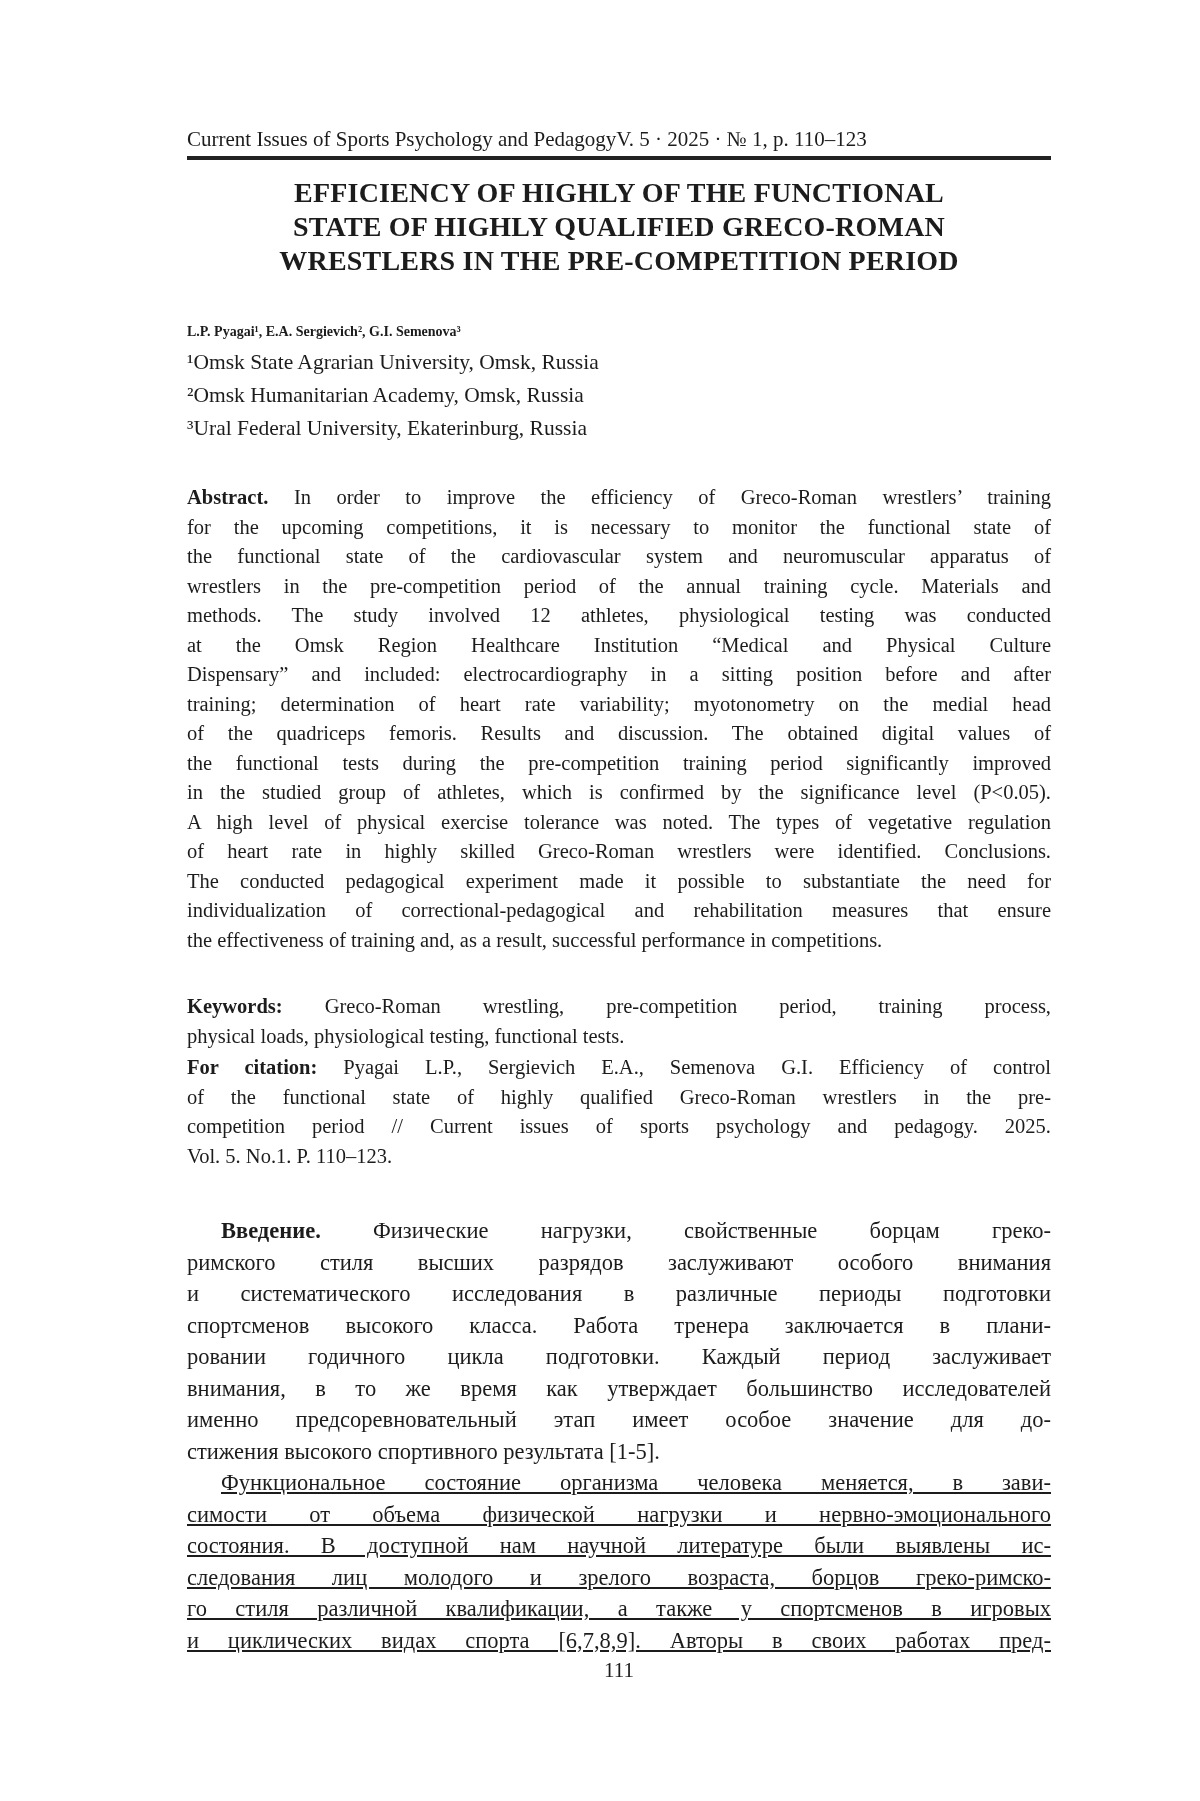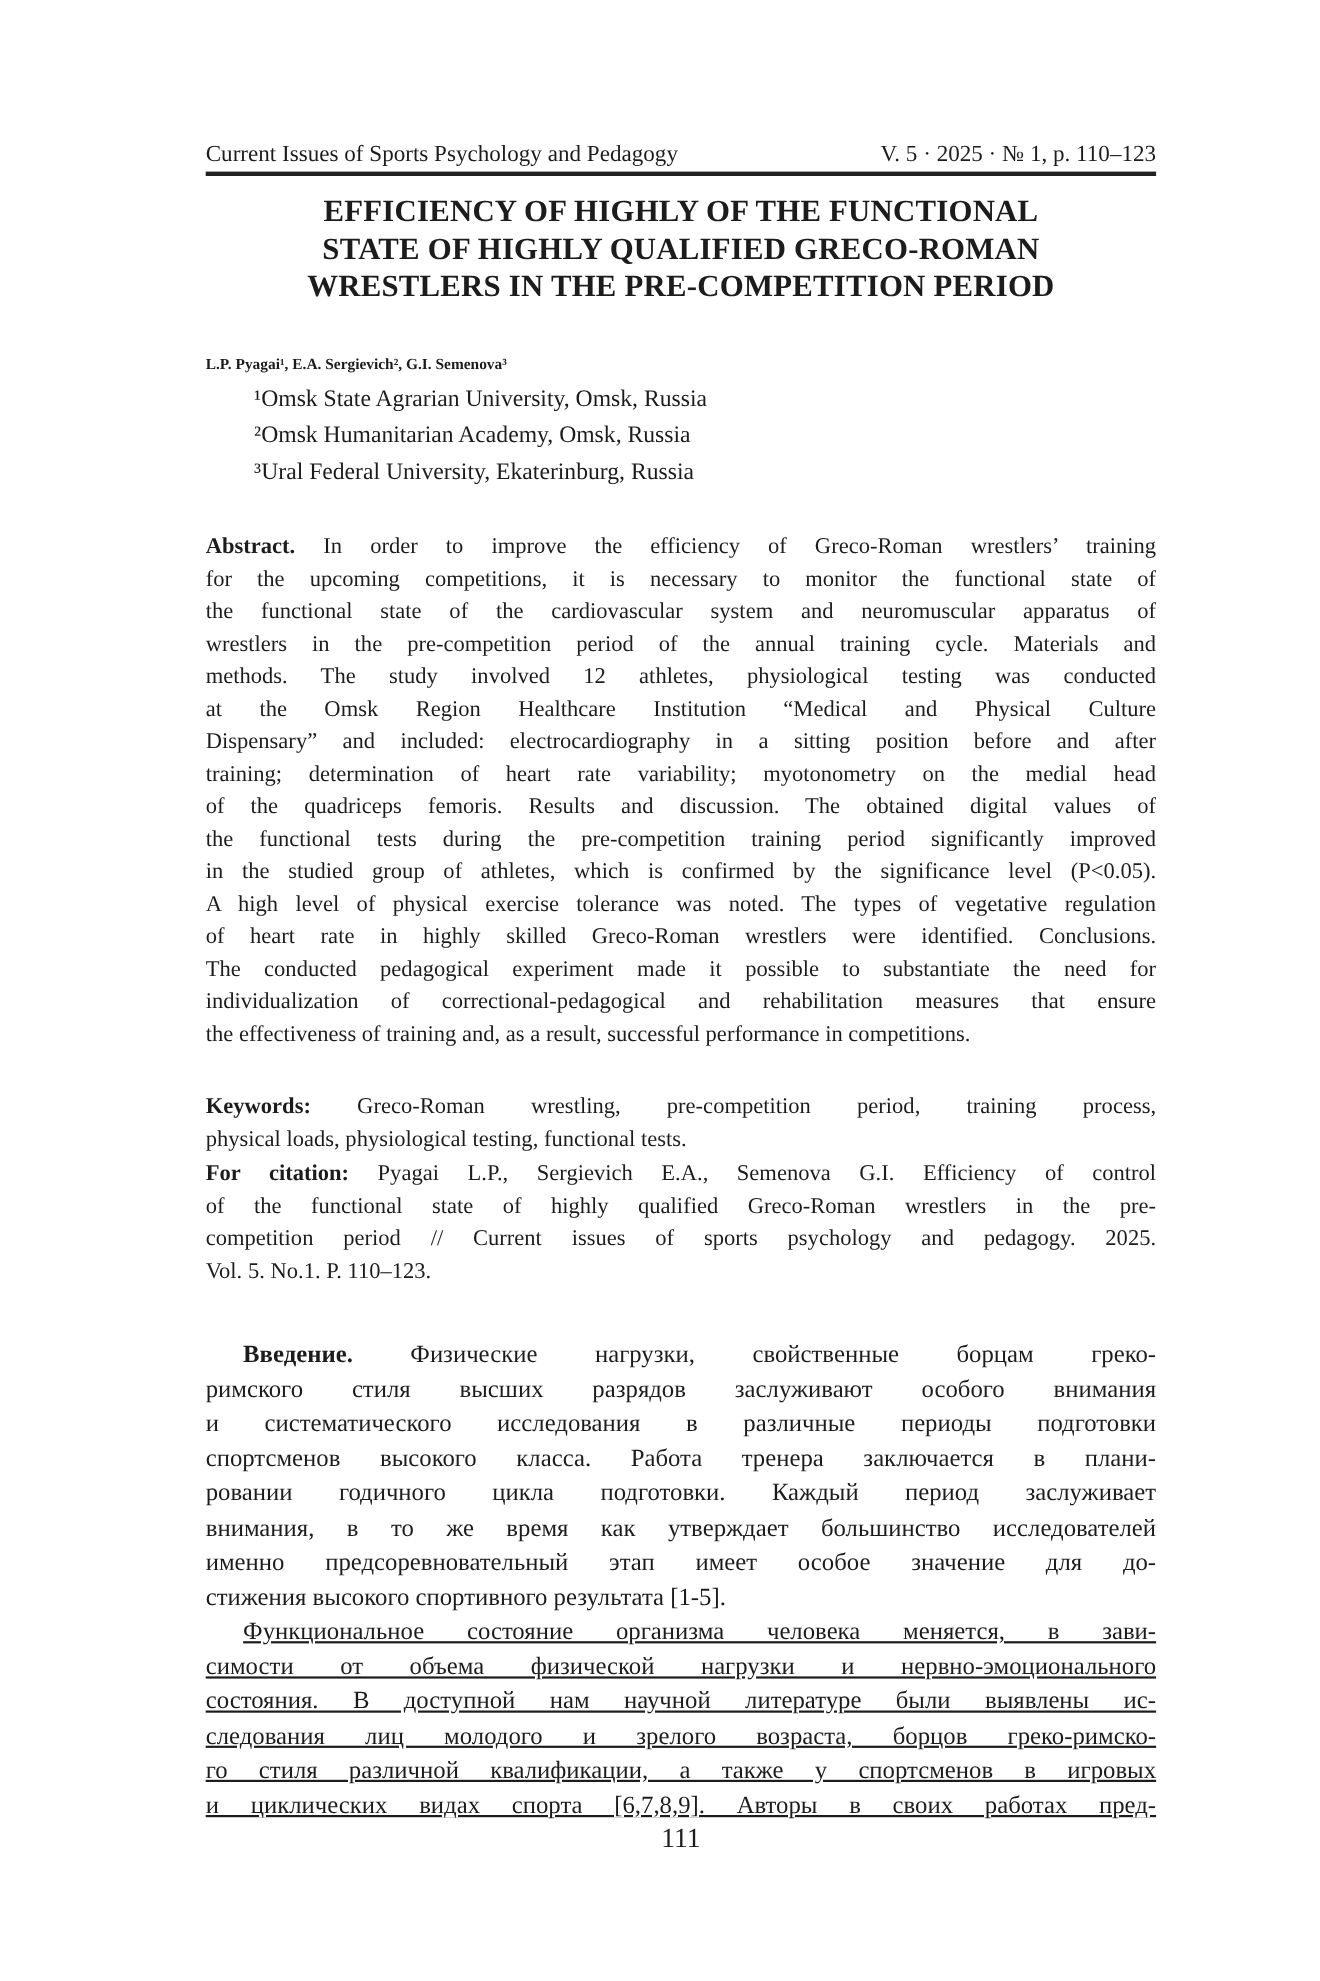--- a/index.html
+++ b/index.html
@@ -4,41 +4,41 @@
 <style>
   html,body{margin:0;padding:0;background:#ffffff;}
   #page{
     position:relative;width:1200px;height:1801px;background:#ffffff;
     font-family:"Liberation Serif","DejaVu Serif",serif;color:#1c1c1c;
     overflow:hidden;
   }
   #content{position:absolute;left:187px;top:0;width:864px;height:100%;}
   .sect{position:absolute;left:0;right:0;}
   
-  .hdr{top:126px;display:flex;justify-content:space-between;align-items:baseline;
+  .hdr{top:126px;display:flex;justify-content:flex-start;align-items:baseline;
        font-size:21px;line-height:26px;}
   .rule{top:156px;height:3.5px;background:#222;}
   
   .ttl{top:176px;text-align:center;font-weight:bold;font-size:28px;line-height:34px;letter-spacing:.2px;}
   .ttl .tline{text-align:center;text-align-last:center;}
   
   .auth{top:317px;font-weight:bold;font-size:14px;line-height:30px;}
-  .affils{top:346px;font-size:21.5px;line-height:33px;margin-left:44px;}
+  .affils{top:346px;font-size:21.5px;line-height:33px;}
   .affils .tline{text-align:left;text-align-last:left;}
   
   .ebody{font-size:20.5px;line-height:29.5px;}
   .abstr{top:483px;}
   .kw{top:992px;}
   .cit{top:1053px;}
   
   .rbody{font-size:22.5px;line-height:31.5px;}
   .rus1{top:1203px;}
   .rus2{top:1455px;text-decoration:underline;}
   
-  .pgnum{top:1658px;text-align:center;font-size:25px;}
+  .pgnum{top:1658px;text-align:center;font-size:21px;}
   
   .tline{text-align:justify;text-align-last:justify;white-space:normal;}
   .tl-last{text-align-last:left;}
   .tl-ind{text-indent:34px;margin-top:12px;}
   b{font-weight:bold;}
 </style>
 </head>
 <body>
 
 <div id="page">

